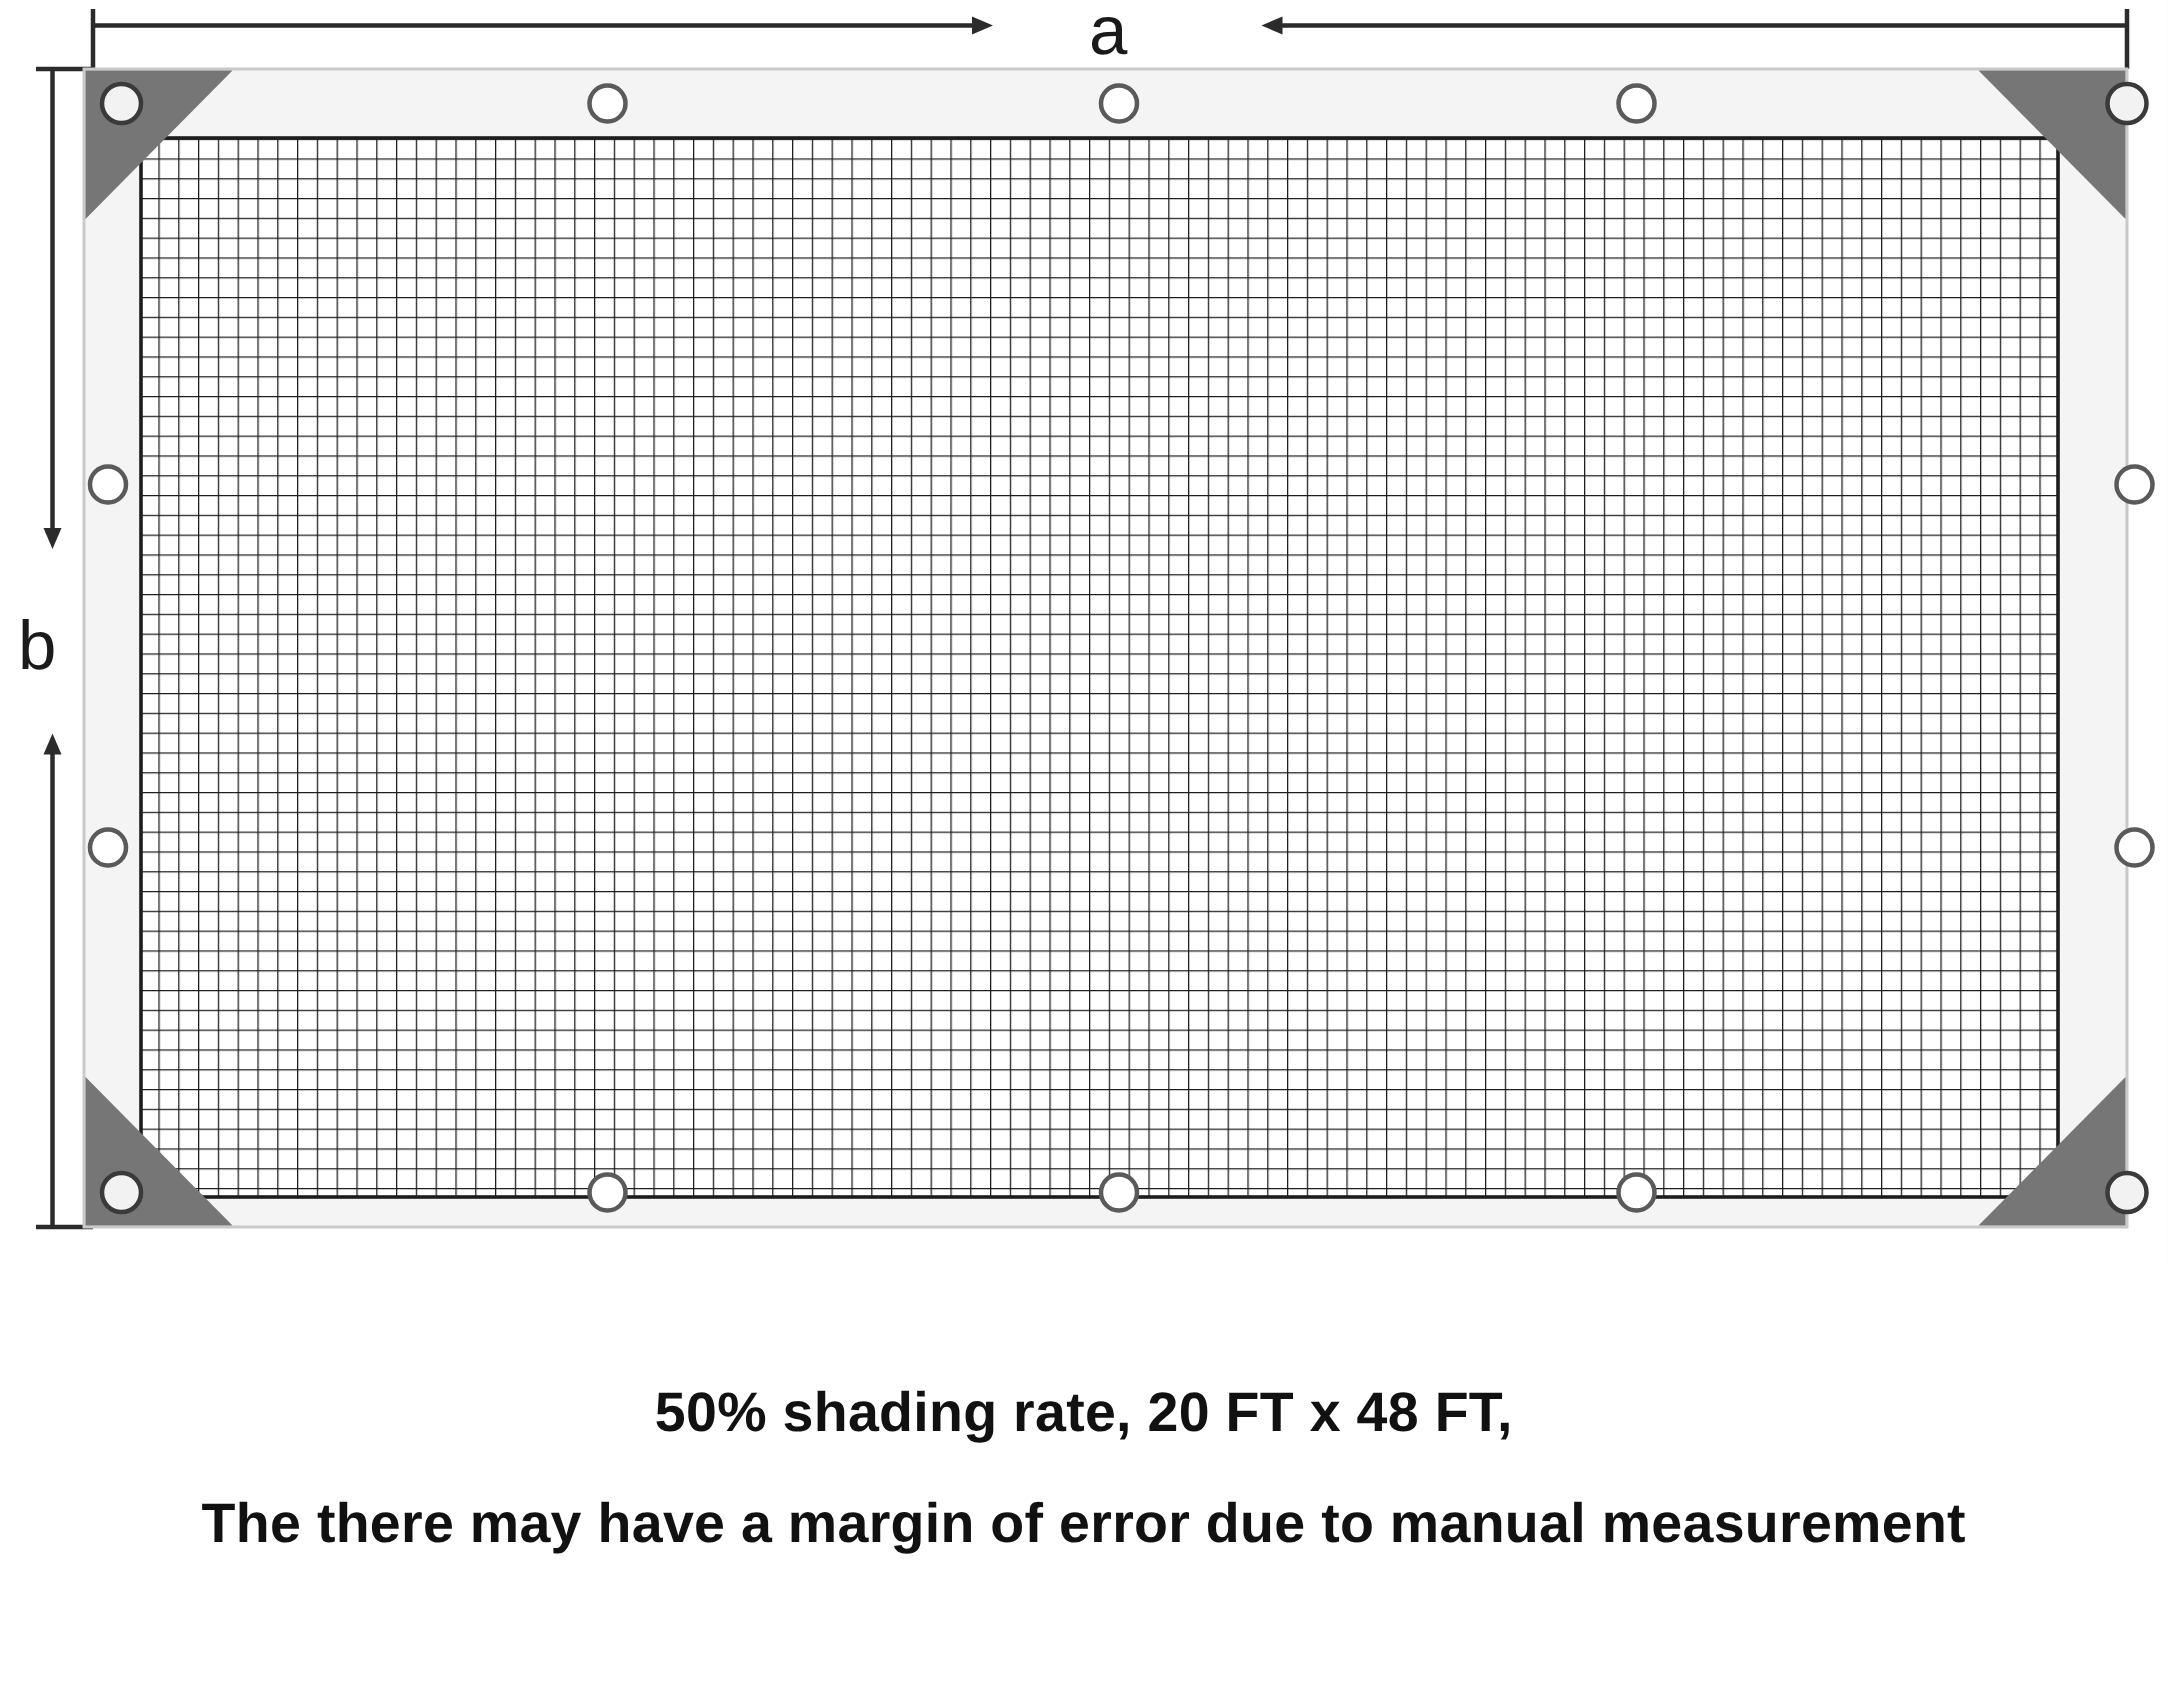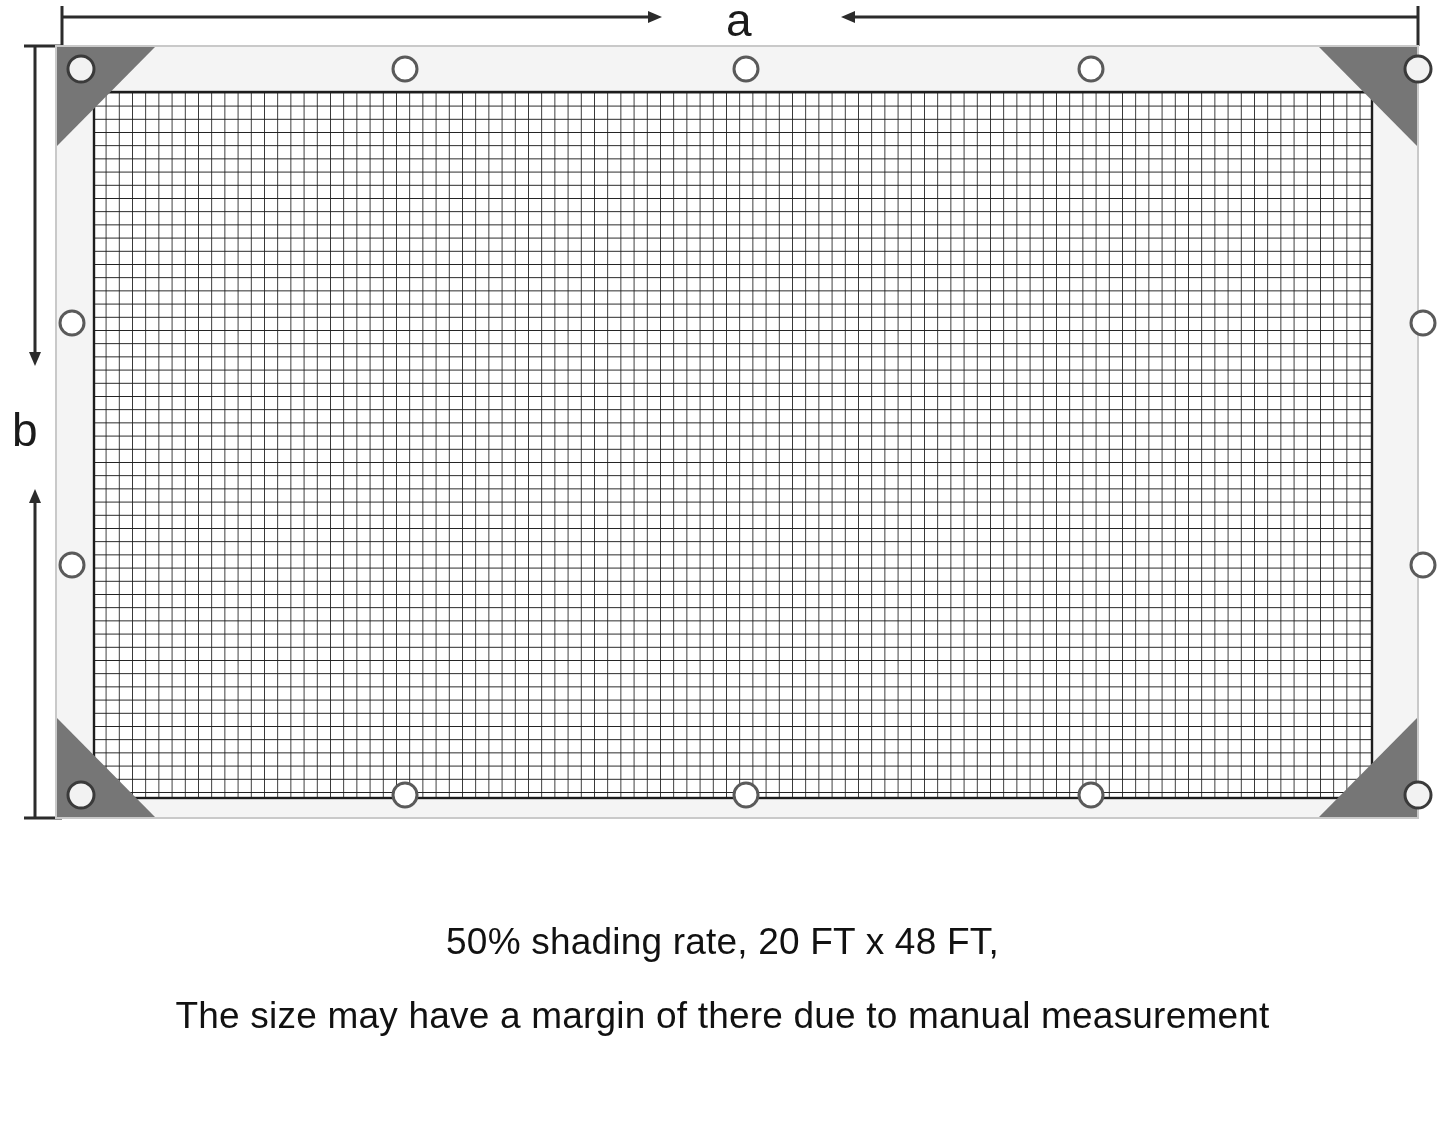--- a/index.html
+++ b/index.html
@@ -27,21 +27,21 @@
   #caption-area {
     position: absolute;
     left: 0;
     top: 905px;
     width: 1445px;
     text-align: center;
   }
 
   .caption-line {
     font-family: "Liberation Sans", sans-serif;
-    font-weight: normal;
+    font-weight: bold;
     color: #111111;
     letter-spacing: 0.2px;
   }
   #caption-line-1 {
     font-size: 37px;
     line-height: 74px;
   }
   #caption-line-2 {
     font-size: 37px;
     line-height: 74px;
@@ -143,14 +143,14 @@
       </g>
     </g>
   </svg>
 
   <div class="dim-label" id="label-a">a</div>
   <div class="dim-label" id="label-b">b</div>
 </div>
 
 <div id="caption-area">
   <div class="caption-line" id="caption-line-1">50% shading  rate, 20 FT x 48 FT,</div>
-  <div class="caption-line" id="caption-line-3">The size  may  have a margin of there due to manual measurement</div>
+  <div class="caption-line" id="caption-line-3">The there  may  have a margin of error due to manual measurement</div>
 </div>
 
 </body></html>

